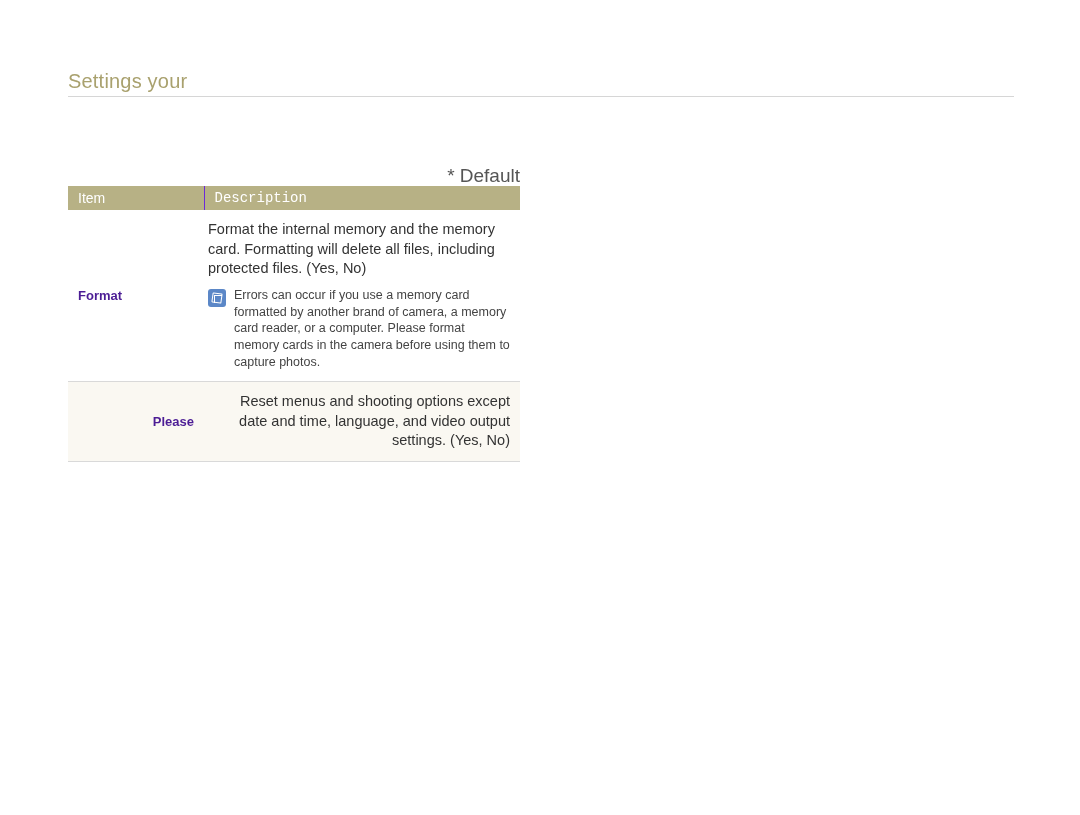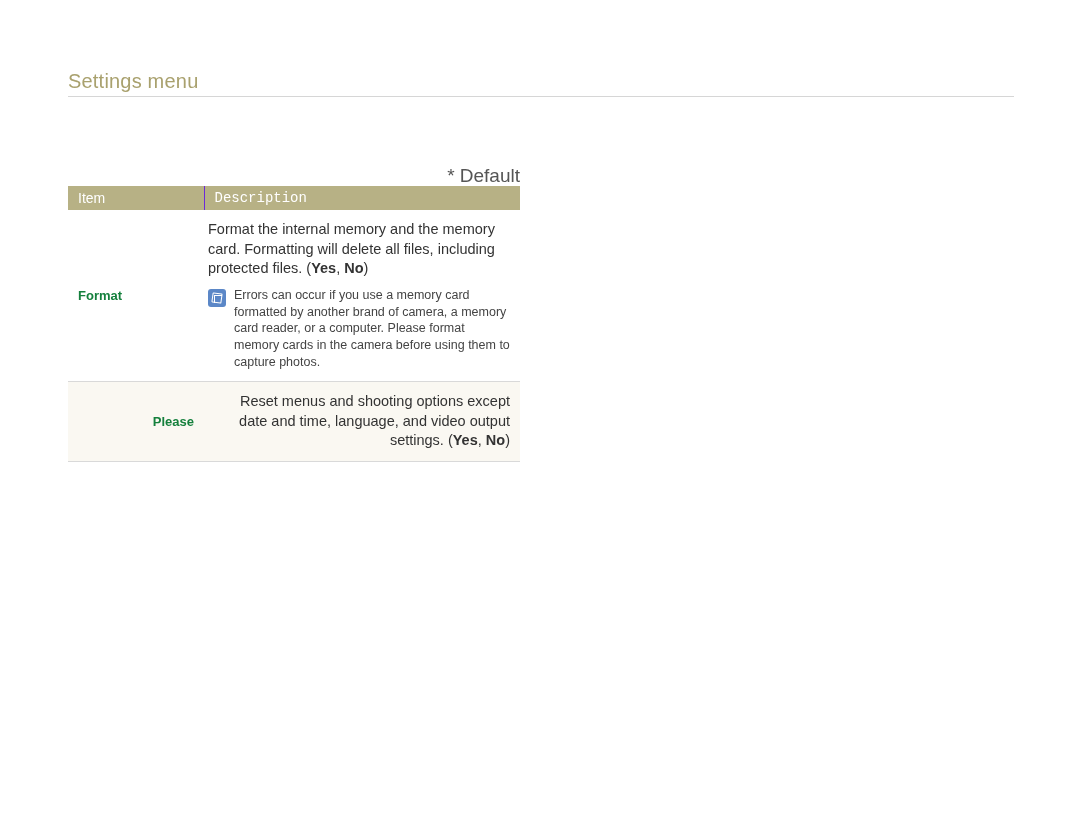--- a/index.html
+++ b/index.html
@@ -60,34 +60,34 @@
     font-size: 14px;
     border-right: 1px solid #6d28d9;
   }
   .settings-table thead th:last-child { border-right: none; font-family: Liberation Mono, monospace; }
   .settings-table td.item-col {
     width: 116px;
     vertical-align: middle;
     padding: 8px 10px;
     font-weight: bold;
     font-size: 13px;
-    color: #15803d;
+    color: #4c1d95;
     border-bottom: 1px solid #d9d9d9;
   }
   .settings-table td.desc-col {
     vertical-align: top;
     padding: 10px 10px 10px 4px;
     font-size: 14.5px;
     line-height: 1.35;
     color: #333333;
     border-bottom: 1px solid #d9d9d9;
   }
   .settings-table tr.alt td { background: #faf8f2; text-align: right; }
   .options { font-weight: 400; }
-  .options b { font-weight: bold; }
+  .options b { font-weight: normal; }
   .note-box {
     margin-top: 8px;
     display: flex;
     gap: 8px;
     align-items: flex-start;
   }
   .note-icon {
     width: 18px;
     height: 18px;
     flex: 0 0 18px;
@@ -130,21 +130,21 @@
   .footer .page-num {
     margin-left: 8px;
     color: #222222;
   }
 </style>
 </head>
 <body>
 
 <div class="page">
 
-  <div class="header-title">Settings menu</div>
+  <div class="header-title">Settings your</div>
   <div class="header-rule"></div>
 
   <div class="default-note">* Default</div>
 
   <table class="settings-table">
     <thead>
       <tr>
         <th>Item</th>
         <th>Description</th>
       </tr>

